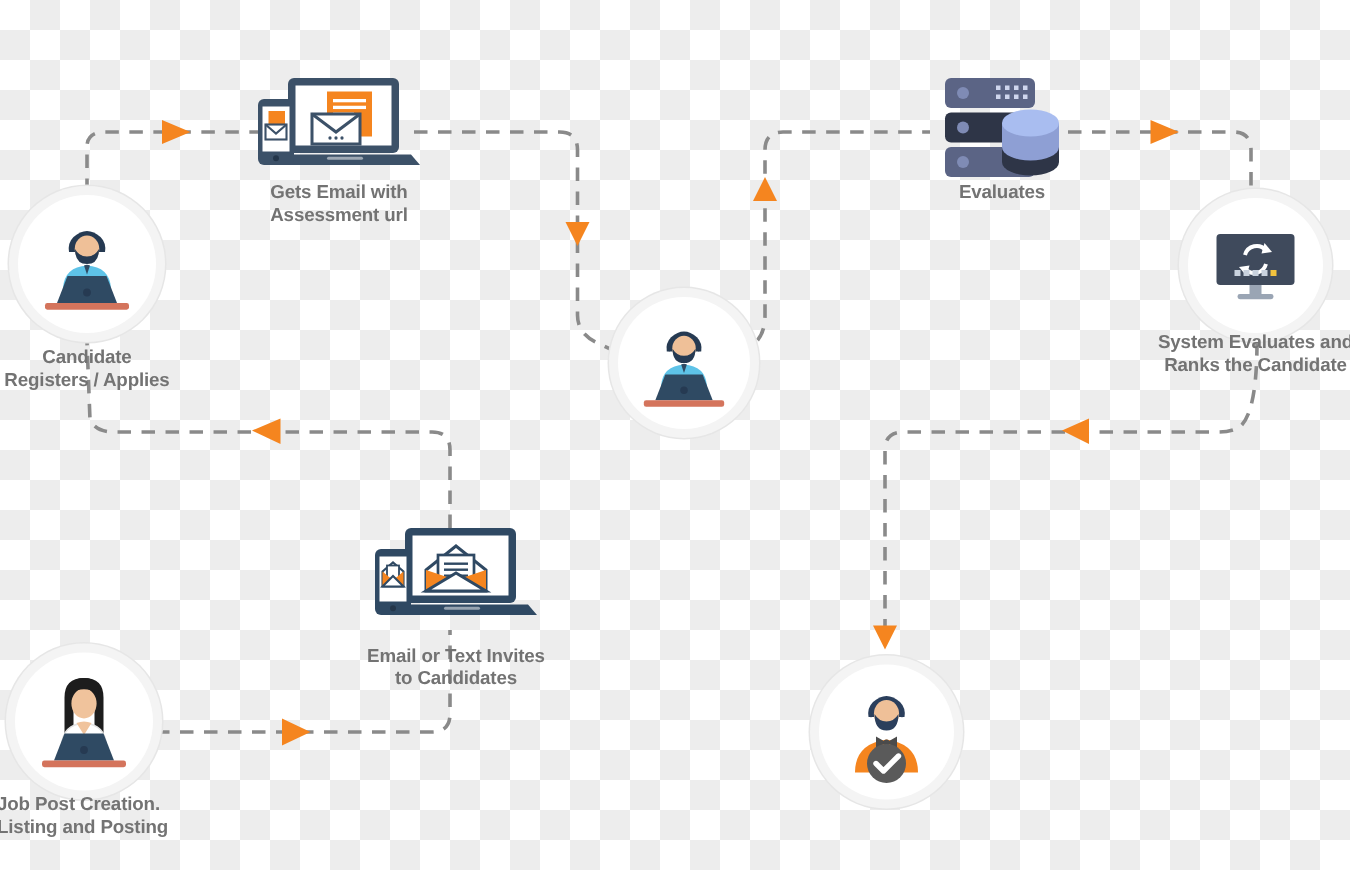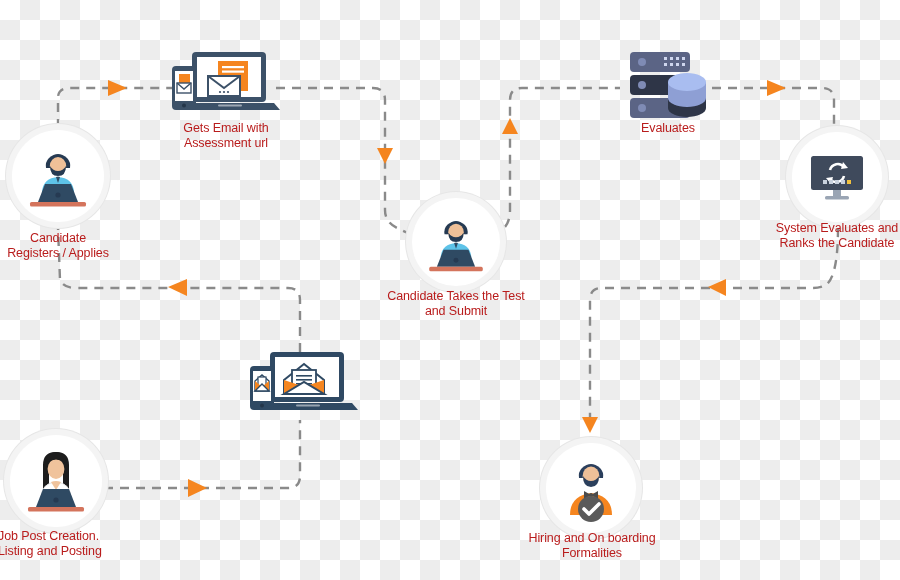--- a/index.html
+++ b/index.html
@@ -17,22 +17,22 @@
   svg.layer{position:absolute;left:0;top:0;width:900px;height:580px;overflow:visible;}
   #edges{z-index:1;}
   .node{position:absolute;z-index:3;}
   .ring{
     position:absolute;border-radius:50%;
     background:#ffffff;
     box-shadow:0 0 0 6px #f4f4f4, 0 0 0 7px #e6e6e6;
   }
   .label{
     position:absolute;z-index:4;
-    font-size:12.5px;line-height:15px;color:#b91c1c;
-    text-align:center;white-space:pre-line;font-weight:400;
+    font-size:12.5px;line-height:15px;color:#737373;
+    text-align:center;white-space:pre-line;font-weight:700;
     letter-spacing:-0.1px;
   }
   .flat{position:absolute;z-index:3;}
 </style>
 </head>
 <body>
 
 <div id="stage">
 
   <svg class="layer" id="edges" viewBox="0 0 900 580">
@@ -143,22 +143,20 @@
         <path d="M36,33 q-1.5,0 -1.5,2.5 q0,2.5 1.6,2.5z" fill="#263a52"></path>
         <path d="M56,33 q1.5,0 1.5,2.5 q0,2.5 -1.6,2.5z" fill="#263a52"></path>
         <path d="M30,62 q1,-14 16,-15 q15,1 16,15 z" fill="#5ec3e8"></path>
         <path d="M44,47 l2,6 l2,-6 q-2,-1 -4,0z" fill="#2f4a63"></path>
         <path d="M26,72 L33,54 L59,54 L66,72 z" fill="#2f4a63"></path>
         <ellipse cx="46" cy="65" rx="2.6" ry="2.6" fill="#263a52"></ellipse>
         <rect x="18" y="72" width="56" height="4.5" rx="1.6" fill="#d4745c"></rect>
       </g>
     </svg>
   </div>
-  <div class="label" style="left:376px;top:289px;width:160px;">Candidate Takes the Test
-and Submit</div>
 
   <div class="flat" style="left:622px;top:48px;width:92px;height:78px;">
     <svg width="92" height="78" viewBox="0 0 92 78">
       <rect x="8" y="4" width="60" height="20" rx="4" fill="#5b6485"></rect>
       <circle cx="20" cy="14" r="4" fill="#7f8bb5"></circle>
       <g fill="#cfd6ee">
         <rect x="42" y="9" width="3" height="3"></rect>
           <rect x="48" y="9" width="3" height="3"></rect>
         <rect x="54" y="9" width="3" height="3"></rect>
           <rect x="60" y="9" width="3" height="3"></rect>
@@ -225,22 +223,20 @@
         <path d="M24,72 q0,-19 21,-22 q21,3 21,22 z" fill="#F5851F"></path>
 
         <path d="M38,48 l7,4 l-7,4 z M52,48 l-7,4 l7,4 z" fill="#4b4b4b"></path>
         <circle cx="45" cy="52" r="2" fill="#4b4b4b"></circle>
 
         <circle cx="45" cy="66" r="13" fill="#5a5a5a"></circle>
         <path d="M38,66 l5,5 l10,-10" fill="none" stroke="#ffffff" stroke-width="3.6" stroke-linecap="round" stroke-linejoin="round"></path>
       </g>
     </svg>
   </div>
-  <div class="label" style="left:514px;top:531px;width:156px;">Hiring and On boarding
-Formalities</div>
 
   <div class="flat" style="left:248px;top:350px;width:112px;height:68px;">
     <svg width="112" height="68" viewBox="0 0 112 68">
       <rect x="22" y="2" width="74" height="50" rx="4" fill="#2f4963"></rect>
       <rect x="27" y="7" width="64" height="40" fill="#ffffff"></rect>
       <path d="M14,53 L104,53 L110,60 L20,60 z" fill="#2f4963"></path>
       <rect x="48" y="54.5" width="24" height="2" rx="1" fill="#ffffff" opacity="0.5"></rect>
 
       <path d="M36,30 L56,14 L76,30 L76,44 L36,44 z" fill="#ffffff" stroke="#2f4963" stroke-width="2"></path>
       <rect x="44" y="20" width="24" height="22" fill="#ffffff" stroke="#2f4963" stroke-width="1.8"></rect>
@@ -256,20 +252,22 @@
       <rect x="2" y="16" width="24" height="44" rx="4" fill="#2f4963"></rect>
       <rect x="5" y="21" width="18" height="30" fill="#ffffff"></rect>
       <path d="M7,31 L14,25 L21,31 L21,41 L7,41 z" fill="#ffffff" stroke="#2f4963" stroke-width="1.4"></path>
       <rect x="10" y="27" width="8" height="11" fill="#ffffff" stroke="#2f4963" stroke-width="1.2"></rect>
       <path d="M7,31 L7,41 L13,36 z" fill="#F5851F"></path>
       <path d="M21,31 L21,41 L15,36 z" fill="#F5851F"></path>
       <path d="M7,41 L14,34 L21,41 z" fill="#ffffff" stroke="#2f4963" stroke-width="1.4"></path>
       <circle cx="14" cy="55.5" r="2" fill="#24364a"></circle>
     </svg>
   </div>
+  <div class="label" style="left:238px;top:430px;width:132px;">Email or Text Invites
+to Candidates</div>
 
   <div class="node" style="left:10px;top:435px;width:92px;height:92px;">
     <div class="ring" style="left:0;top:0;width:92px;height:92px;"></div>
     <svg width="92" height="92" viewBox="0 0 92 92" style="position:absolute;left:0;top:0;">
       <defs>
           <clipPath id="c8">
             <circle cx="46" cy="46" r="45"></circle>
           </clipPath>
         </defs>
       <g clip-path="url(#c8)">

